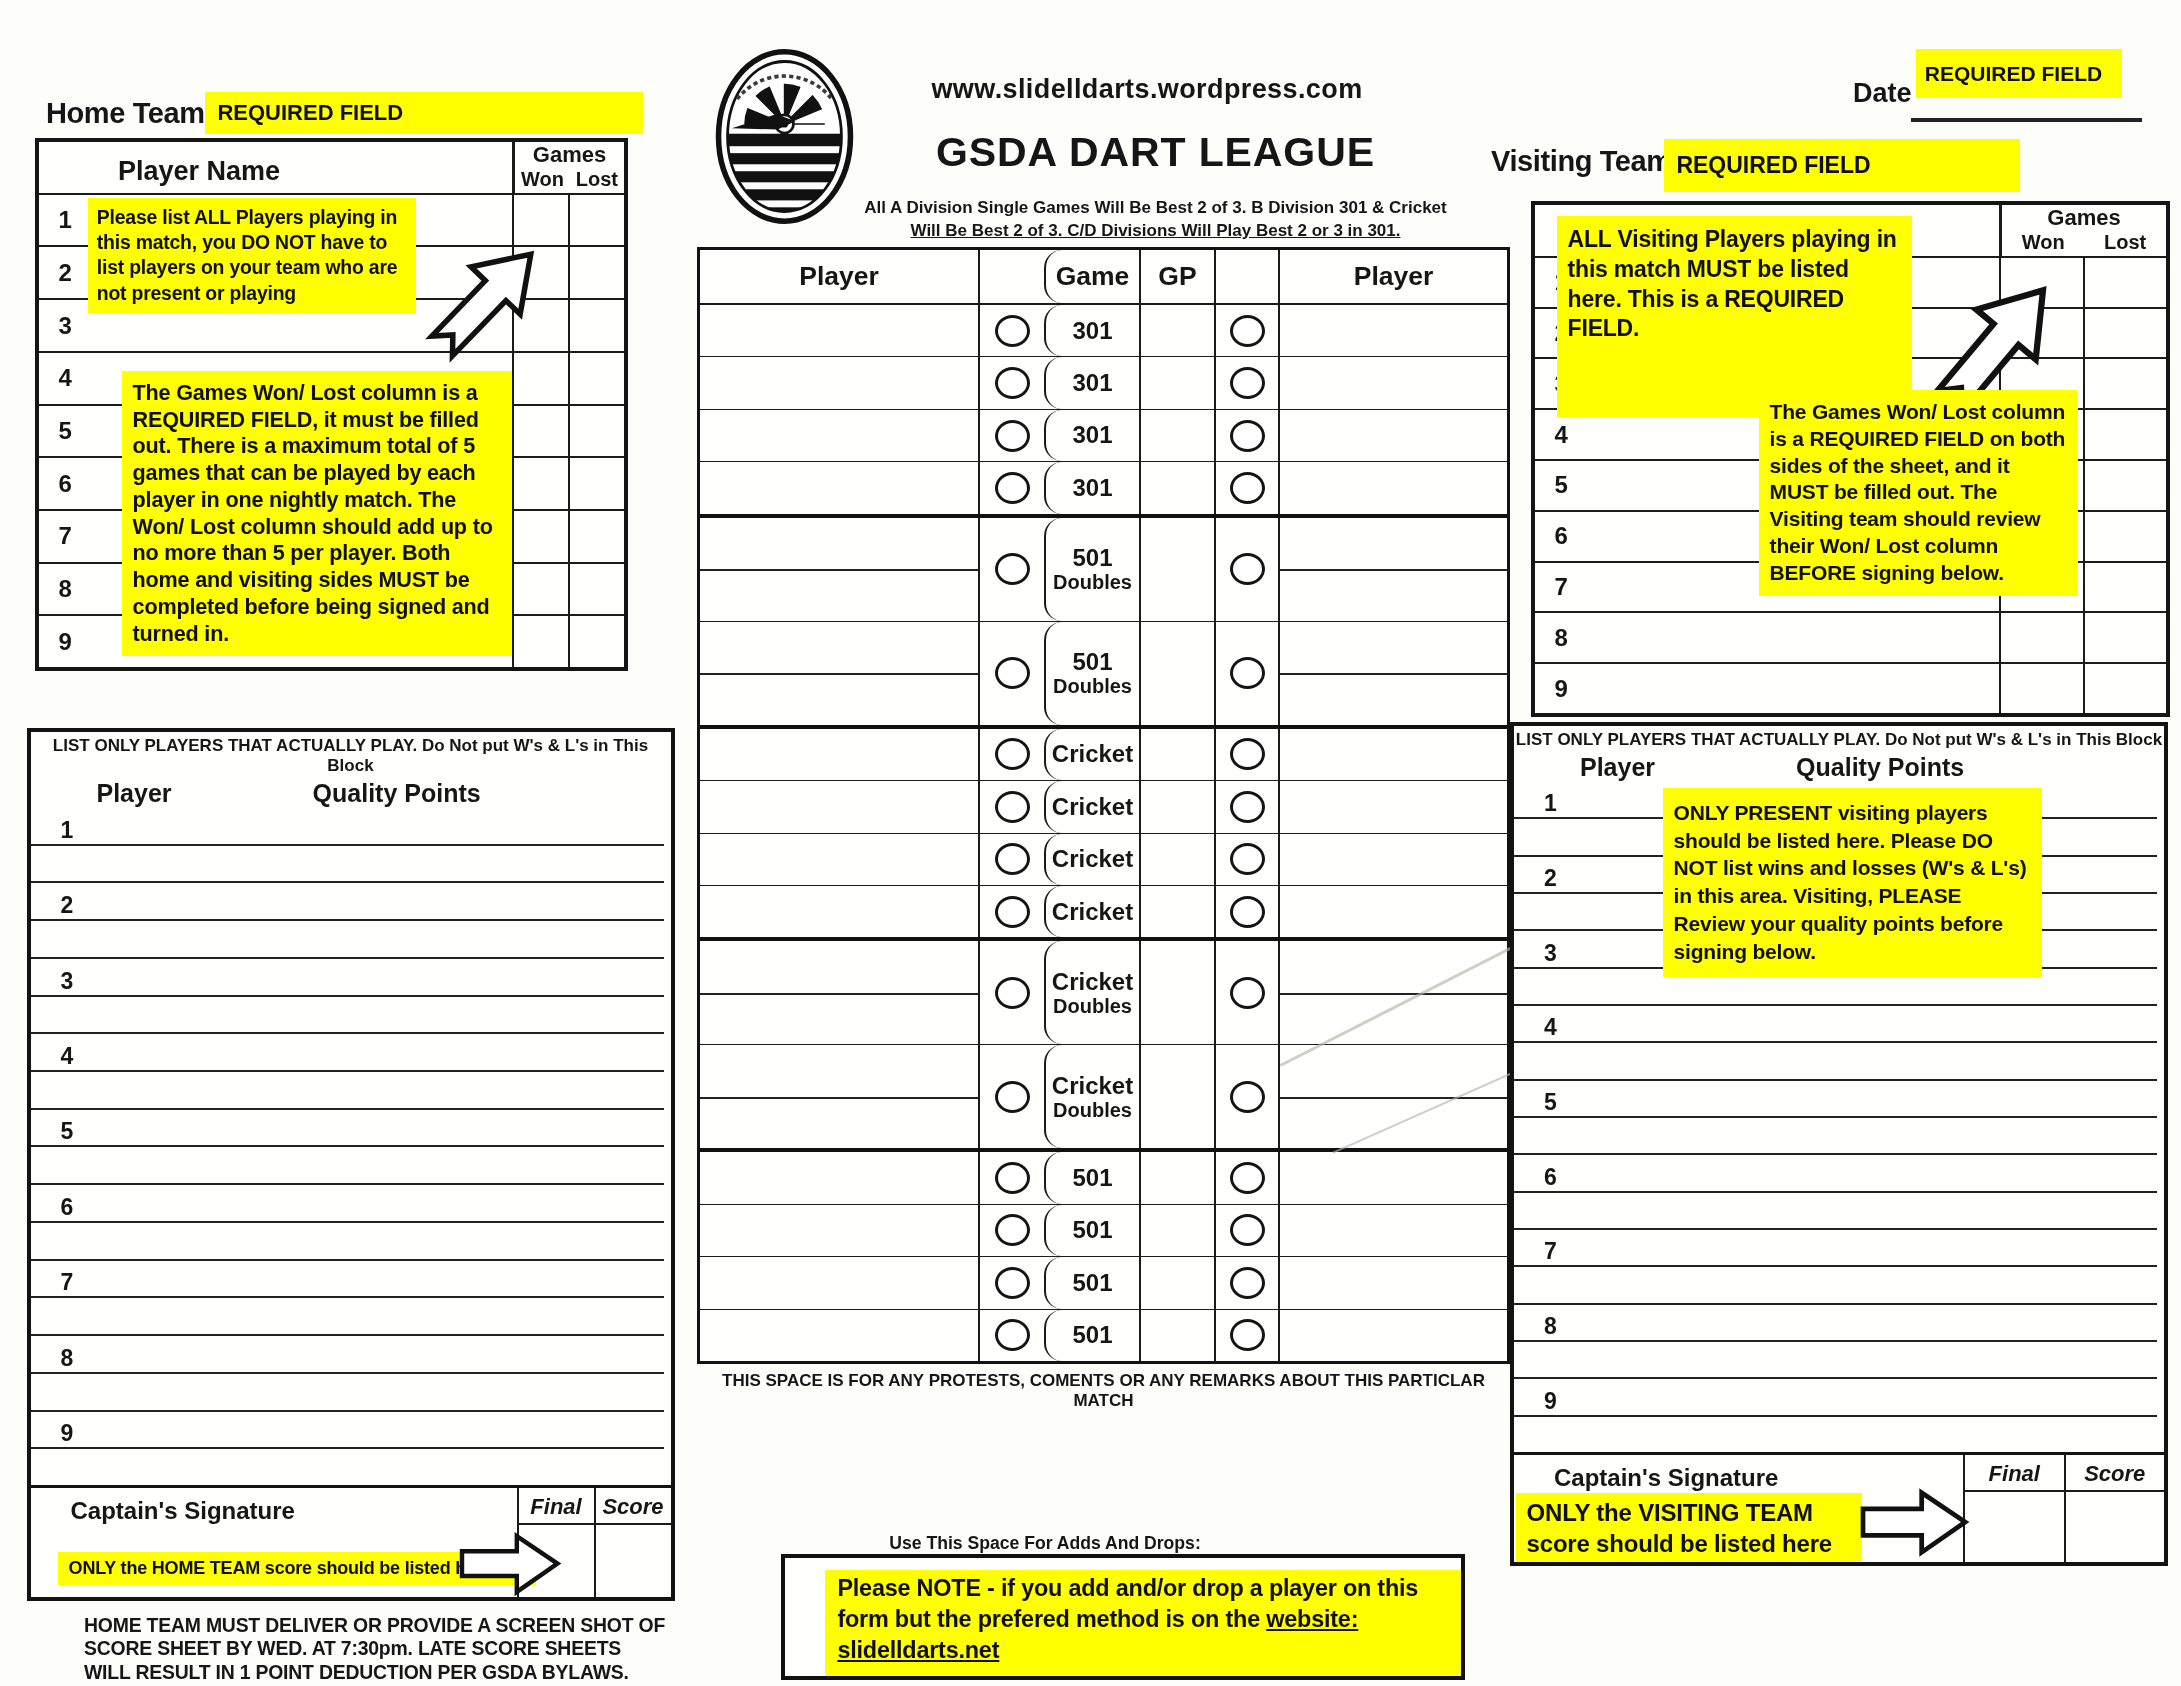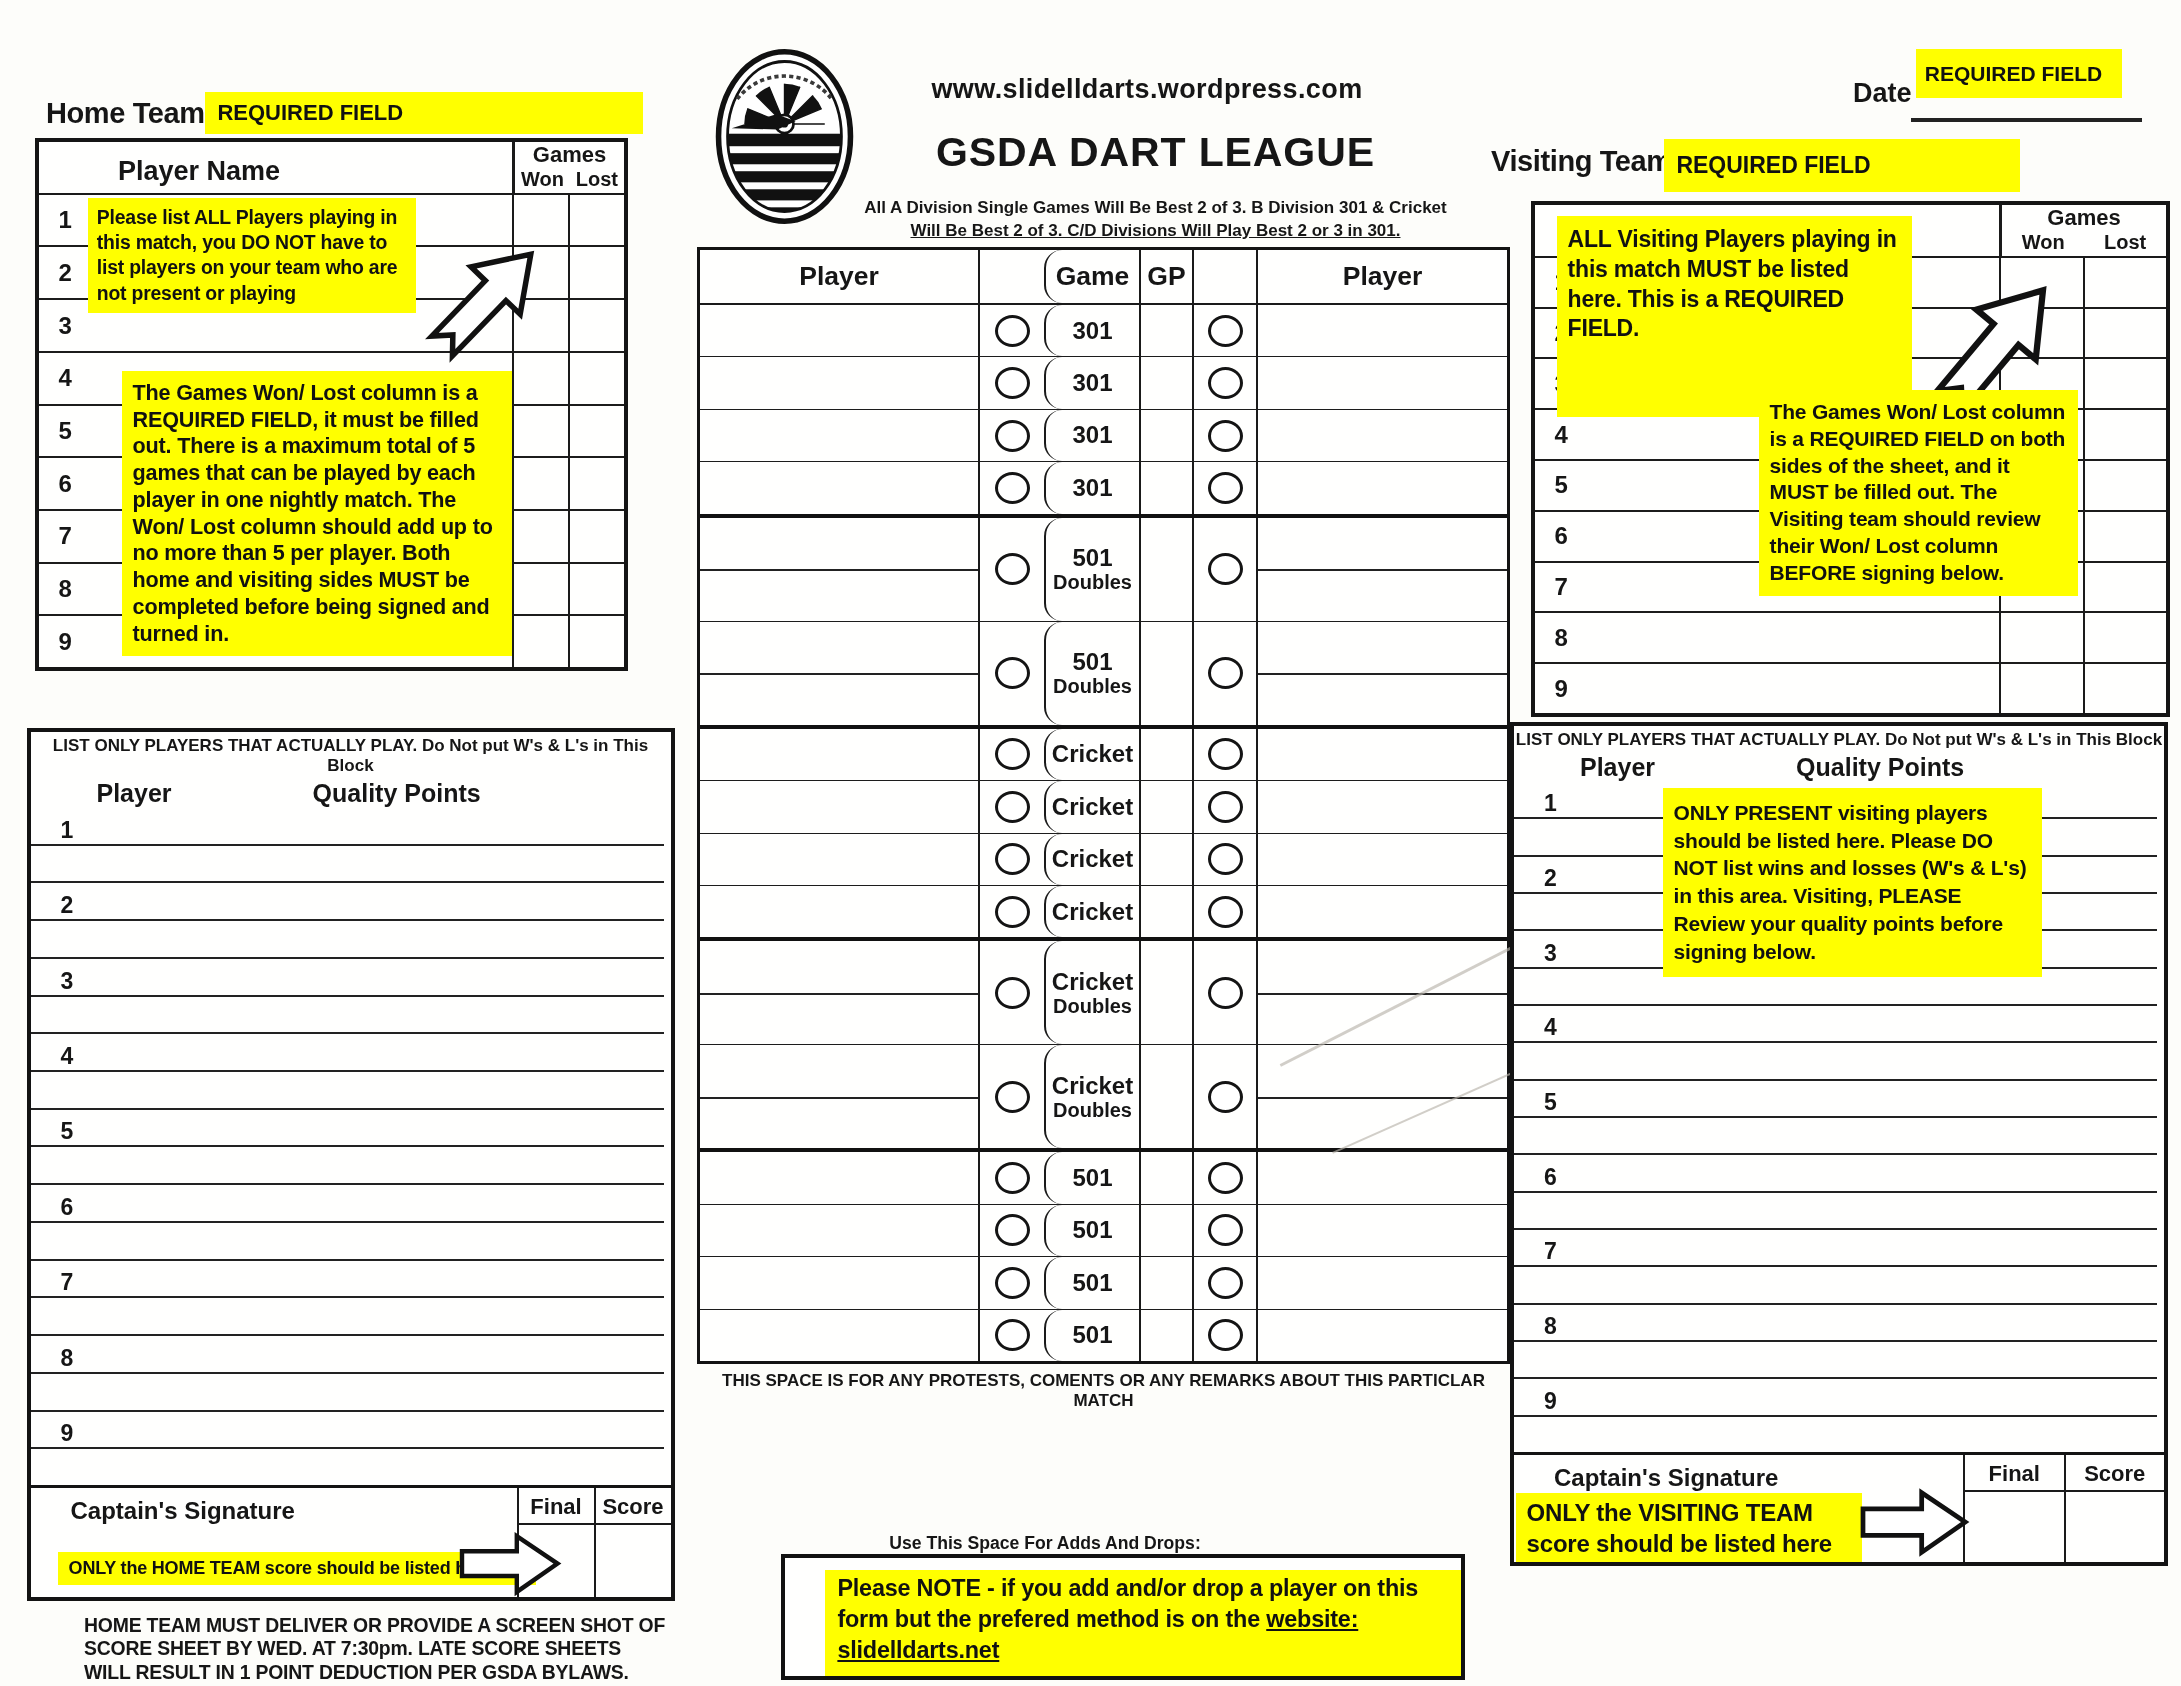--- a/index.html
+++ b/index.html
@@ -43,21 +43,21 @@
 
   
   .note { font-weight:700; color:#111; line-height:1.3; letter-spacing:-0.2px; }
 
   
   .ggrid { border:3.5px solid #131313; display:flex; flex-direction:column; background:#fffffe; }
   .ghead { display:flex; height:55px; border-bottom:2.6px solid #1a1a1a; font-size:26.5px; }
   .gcol { border-left:2.6px solid #1a1a1a; display:flex; align-items:center; justify-content:center; }
   .gcol:first-child { border-left:none; }
   .w-lp { width:278px; } .w-c1 { width:66px; } .w-gm { width:95px;border-radius:18px; }
-  .w-gp { width:53px; }  .w-c2 { width:64px; } .w-rp { flex:1; }
+  .w-gp { width:75px; }  .w-c2 { width:64px; } .w-rp { flex:1; }
   .grow { display:flex; border-bottom:1.8px solid #1c1c1c; position:relative; }
   .grow.thick { border-bottom:4.4px solid #111; }
   .grow:last-child { border-bottom:none; }
   .gcell { border-left:2.6px solid #1a1a1a; position:relative; display:flex; align-items:center; justify-content:center; }
   .gcell:first-child { border-left:none; }
   .circ { width:35px; height:32px; border:3.1px solid #141414; border-radius:50%; background:#fff; }
   .gname { font-size:24px; text-align:center; line-height:1.1; }
   .gname .l2 { font-size:20px; display:block; }
   .midline { position:absolute; left:0; right:0; top:50%; border-top:2.2px solid #222; }
   .protest-note { text-align:center; font-size:17px; }
@@ -67,21 +67,21 @@
   .q-title { text-align:center; font-size:17px; padding-top:3.5px; }
   .q-colhead { display:flex; font-size:25px; padding-top:3.5px; }
   .q-ph { margin-left:66px; } .q-qp { margin-left:141px; }
   .q-lines { flex:1; display:flex; flex-direction:column; }
   .q-slot { flex:1; position:relative; border-bottom:2.2px solid #222; margin-right:7px; }
   .q-slot:last-child { border-bottom:none; }
   .q-num { position:absolute; left:30px; bottom:0px; font-size:23px; }
   .q-captain { height:var(--caph); border-top:3.5px solid #131313; display:flex; }
   .q-cap-label { flex:1; font-size:24px; padding:8.8px 0 0 40px; }
   .q-fs { width:var(--fsw); display:flex; }
-  .q-fs-col { flex:1; border-left:2.6px solid #1a1a1a; }
+  .q-fs-col { flex:1; border-left:2.6px solid #1a1a1a;font-style:italic; }
   .q-fs-lab { height:37px; border-bottom:2.6px solid #1a1a1a; display:flex; align-items:flex-end; justify-content:center; font-size:22px; padding-bottom:3.5px; }
 
   
   .deadline { font-size:19.4px; line-height:1.2; letter-spacing:-0.2px; }
   .adds-label { text-align:center; font-size:17.6px; }
   .adds-box { border:4.4px solid #111; background:#fffffe; }
   .adds-note { position:absolute; left:40px; top:11.5px; right:0; bottom:0; font-size:23.4px; line-height:1.32; padding:3.5px 12.4px; letter-spacing:-0.2px; }
   .adds-note u { text-decoration:underline; }
 
   

